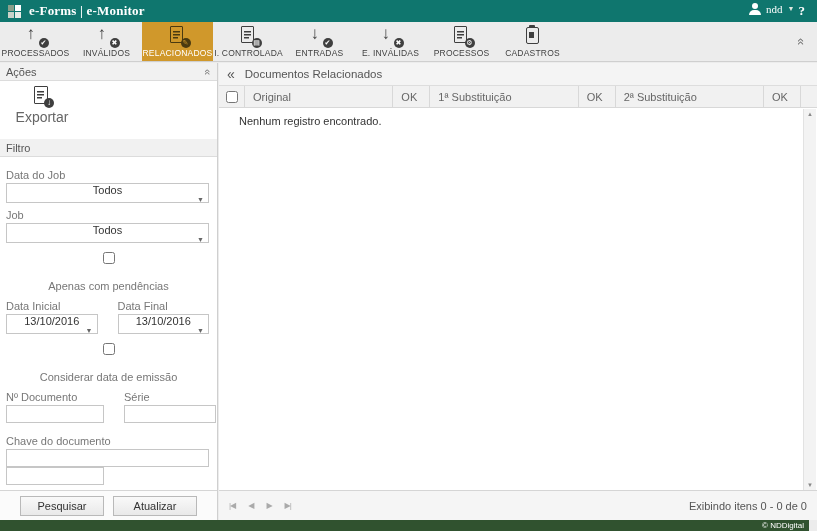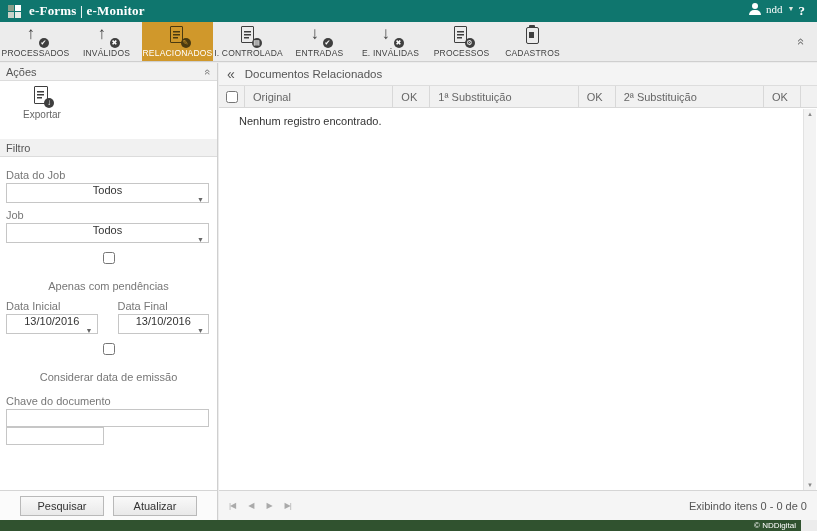--- a/index.html
+++ b/index.html
@@ -83,21 +83,21 @@
   .panel-header {
     height:18px; background:#f1f1f1; border-bottom:1px solid #dcdcdc;
     display:flex; align-items:center; padding:0 6px; color:#555; font-size:11px;
   }
   .panel-collapse { margin-left:auto; color:#777; cursor:pointer; font-size:11px; transform:rotate(90deg); }
   .actions-body { height:58px; padding:5px 0 0 18px; border-bottom:0; }
   .export-button { width:48px; display:flex; flex-direction:column; align-items:center; gap:3px; cursor:pointer; }
   .export-icon { position:relative; width:18px; height:20px; }
   .export-icon .doc-shape { left:1px; top:0; width:14px; height:18px; }
   .export-icon .badge { font-size:8px; }
-  .export-label { font-size:10px; color:#666; }
+  .export-label { font-size:14px; color:#666; }
   .filter-body { padding:6px 8px 0 6px; }
   .field-label { display:block; color:#777; font-size:11px; margin:6px 0 2px; }
   .select-box, .date-box {
     height:20px; border:1px solid #c6c6c6; background:#fff;
     display:flex; align-items:center; padding:0 4px; color:#333; cursor:pointer;flex-direction:column;
   }
   .select-box .sel-arrow, .date-box .sel-arrow { margin-left:auto; font-size:7px; color:#666; }
   .checkbox-row { display:flex; align-items:center; gap:16px; margin:9px 0 2px 2px; color:#777;flex-direction:column; }
   .checkbox-row input { width:12px; height:12px; }
   .date-row, .two-col-row { display:flex; gap:20px; }
@@ -148,21 +148,21 @@
   .main-statusbar {
     position:absolute; left:0; right:0; bottom:0; height:30px;
     background:#f5f5f5; border-top:1px solid #d5d5d5;
     display:flex; align-items:center; padding:0 10px;
   }
   .pager { display:flex; align-items:center; gap:13px; color:#aaa; }
   .pager span { font-size:8px; cursor:pointer; letter-spacing:-1px; }
   .status-text { margin-left:auto; color:#555; font-size:11px; }
   
   .app-footer {
-    position:absolute; left:0; right:16px; bottom:0; height:11px;
+    position:absolute; left:0; right:8px; bottom:0; height:11px;
     background:#30522f; color:#fff; font-size:8px; line-height:11px;
     text-align:right; padding-right:5px;
   }
 </style>
 </head>
 <body>
 
 <div class="app-header">
   <span class="logo">
       <span></span>
@@ -296,20 +296,30 @@
           <span class="sel-arrow">▼</span>
         </div>
       </div>
     </div>
 
     <div class="checkbox-row">
       <input type="checkbox" style="">
       <span>Considerar data de emissão</span>
     </div>
 
+    <div class="two-col-row">
+      <div>
+        <label class="field-label">Nº Documento</label>
+        <input class="text-input w-num" type="text" value="" style="">
+      </div>
+      <div>
+        <label class="field-label">Série</label>
+        <input class="text-input w-serie" type="text" value="" style="">
+      </div>
+    </div>
 
     <label class="field-label" style="margin-top:12px;">Chave do documento</label>
     <input class="text-input" type="text" value="" style="">
 
     <input class="text-input w-cnpj" type="text" value="" style="">
   </div>
 
   <div class="sidebar-footer">
     <button class="btn">Pesquisar</button>
     <button class="btn">Atualizar</button>

